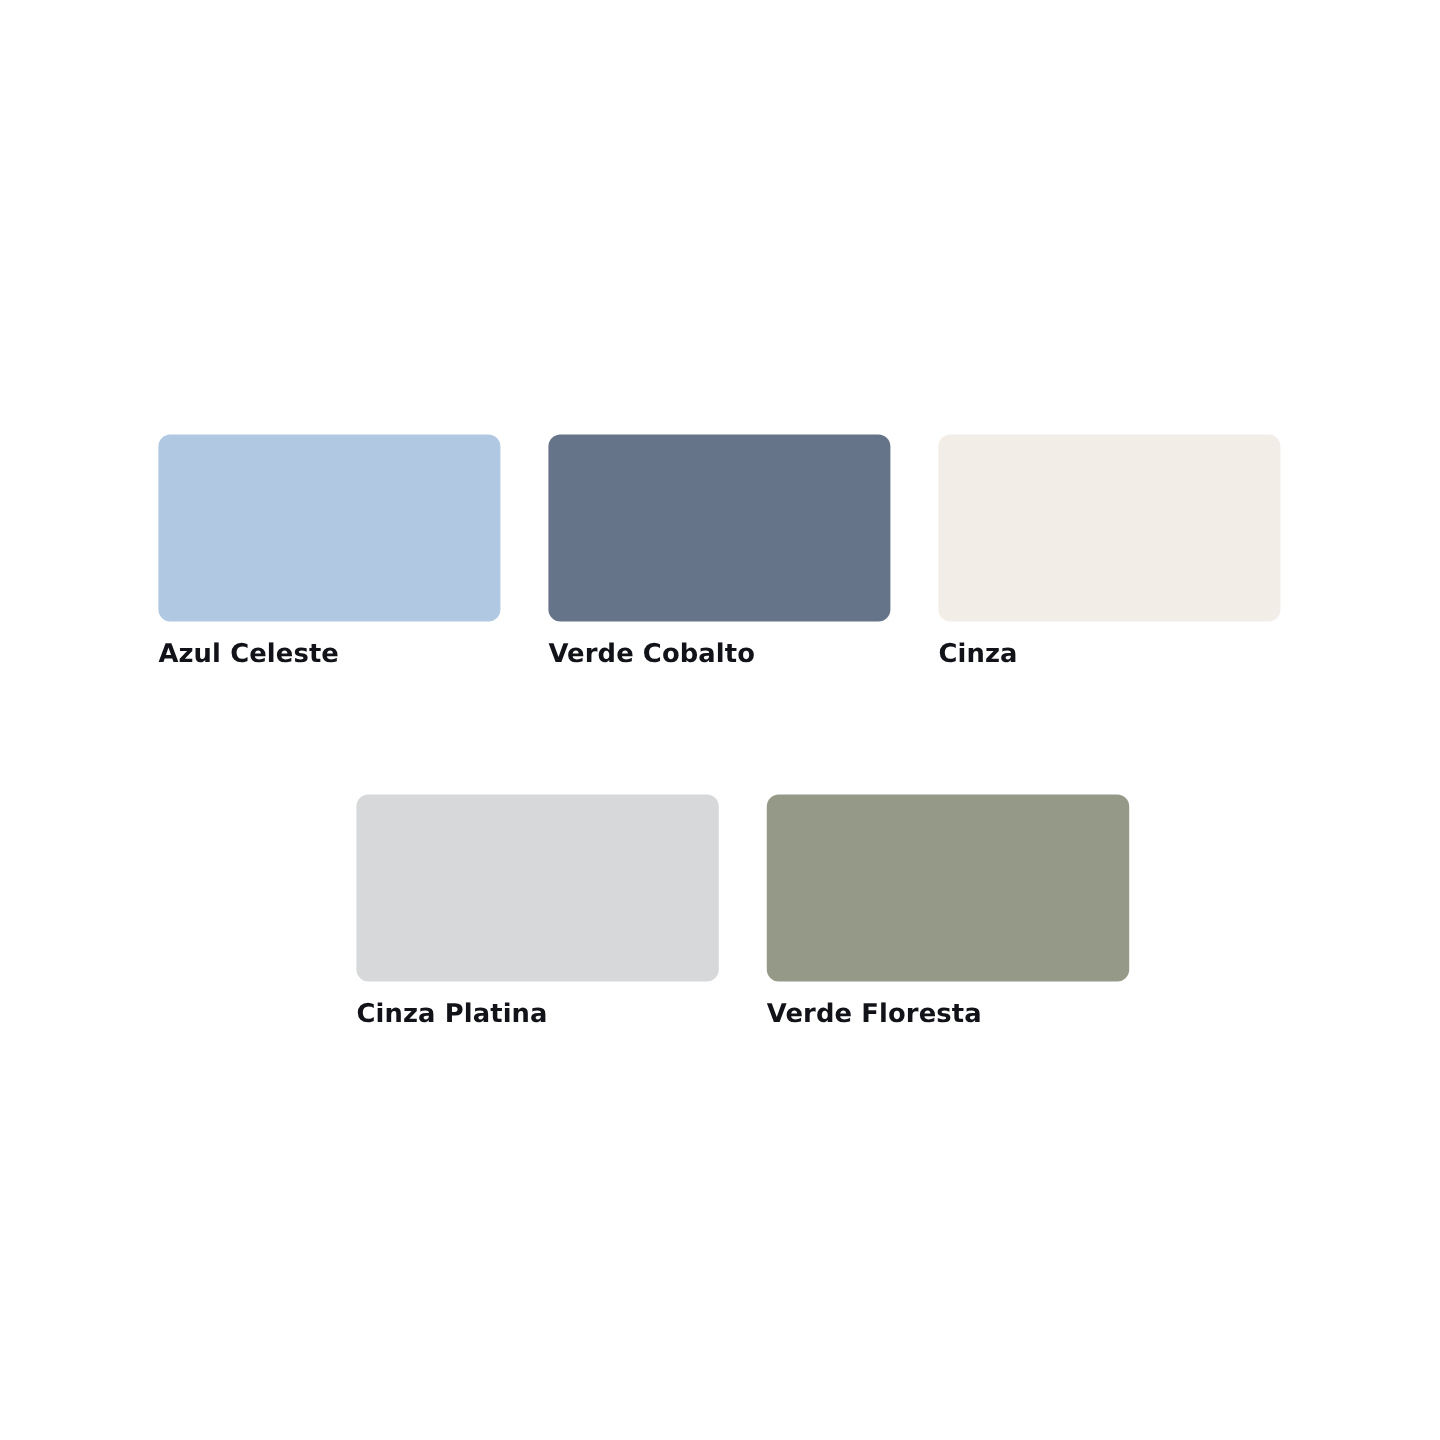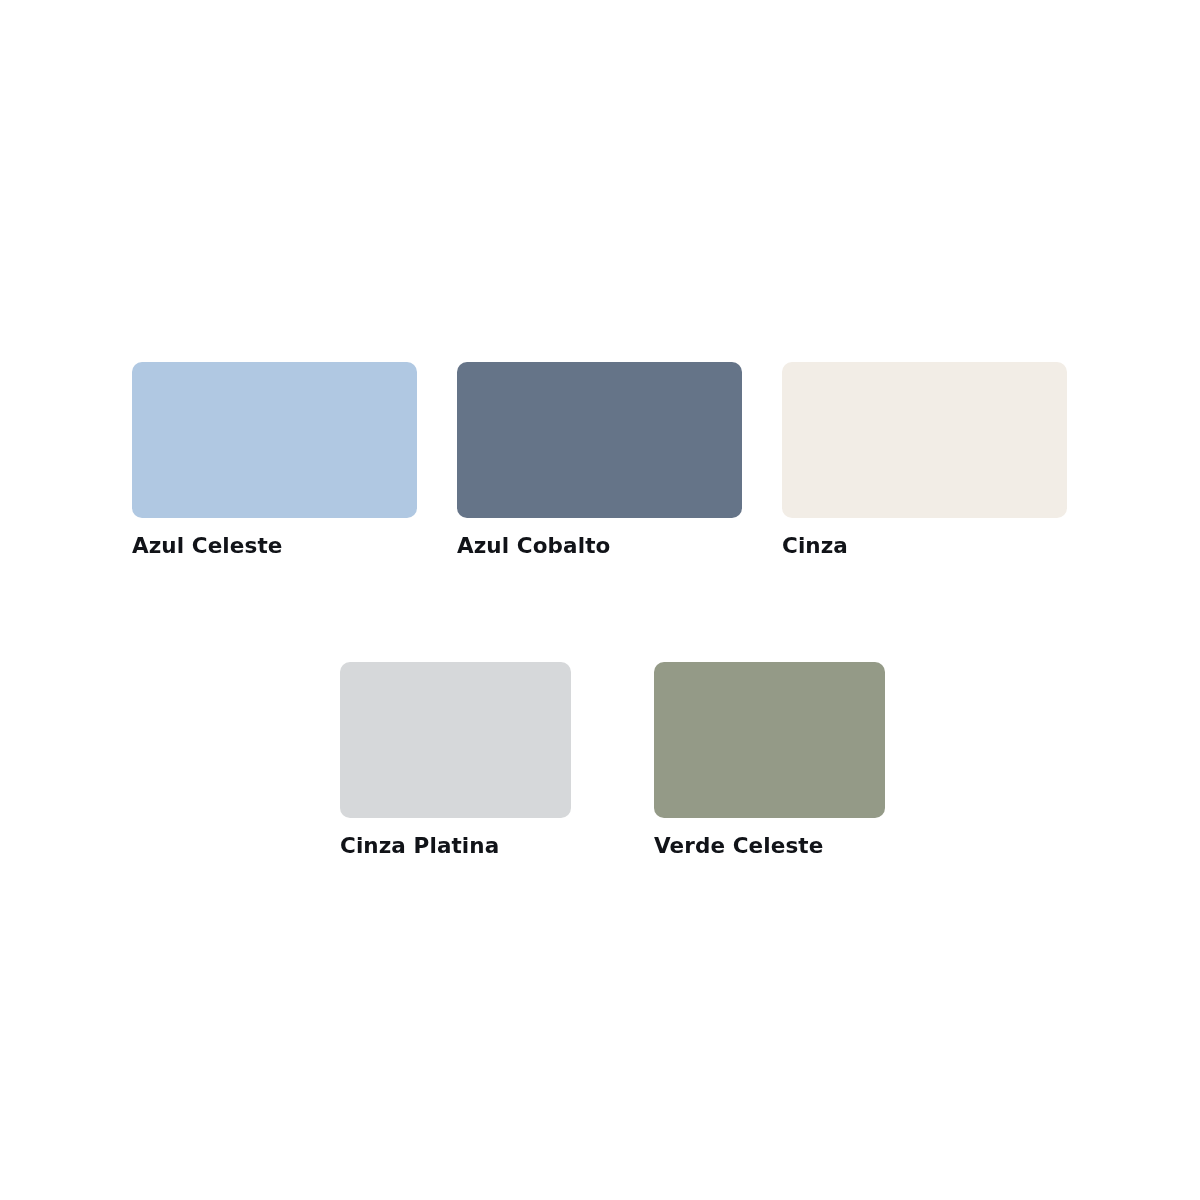--- a/index.html
+++ b/index.html
@@ -42,22 +42,21 @@
   }
 
   .swatch-card {
     width: 285px;
     display: flex;
     flex-direction: column;
     align-items: flex-start;
   }
 
   .swatch-row-2 .swatch-card {
-    width: 231px;
-    margin-left: 43px;
+    width: 302px;
   }
 
   .swatch-chip {
     width: 100%;
     height: 156px;
     border-radius: 10px;
     box-sizing: border-box;
   }
 
   .swatch-label {
@@ -77,37 +76,37 @@
 
   <div class="swatch-row swatch-row-1">
 
     <div class="swatch-card">
       <div class="swatch-chip" style="background-color: rgb(176, 200, 226); border-radius: 10px;"></div>
       <div class="swatch-label" style="color: rgb(17, 19, 24);">Azul Celeste</div>
     </div>
 
     <div class="swatch-card">
       <div class="swatch-chip" style="background-color: rgb(101, 116, 136); border-radius: 10px;"></div>
-      <div class="swatch-label" style="color: rgb(17, 19, 24);">Azul Cobalto</div>
+      <div class="swatch-label" style="color: rgb(17, 19, 24);">Verde Cobalto</div>
     </div>
 
     <div class="swatch-card">
       <div class="swatch-chip" style="background-color: rgb(242, 237, 230); border-radius: 10px;"></div>
       <div class="swatch-label" style="color: rgb(17, 19, 24);">Cinza</div>
     </div>
 
   </div>
 
   <div class="swatch-row swatch-row-2">
 
     <div class="swatch-card">
       <div class="swatch-chip" style="background-color: rgb(214, 216, 218); border-radius: 10px;"></div>
       <div class="swatch-label" style="color: rgb(17, 19, 24);">Cinza Platina</div>
     </div>
 
     <div class="swatch-card">
       <div class="swatch-chip" style="background-color: rgb(148, 154, 135); border-radius: 10px;"></div>
-      <div class="swatch-label" style="color: rgb(17, 19, 24);">Verde Celeste</div>
+      <div class="swatch-label" style="color: rgb(17, 19, 24);">Verde Floresta</div>
     </div>
 
   </div>
 
 </div>
 
 </body></html>

